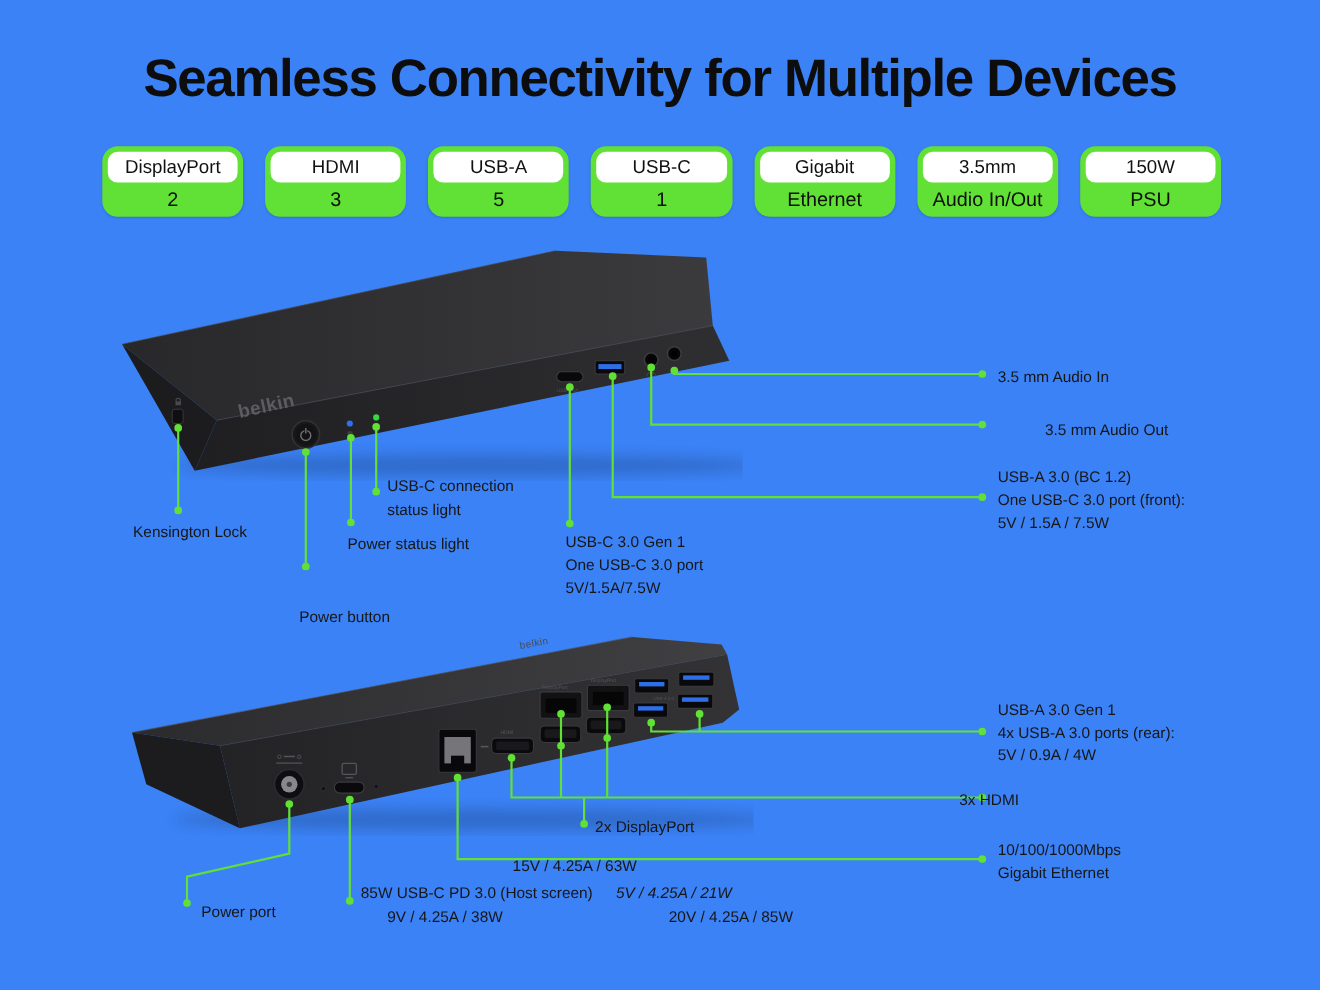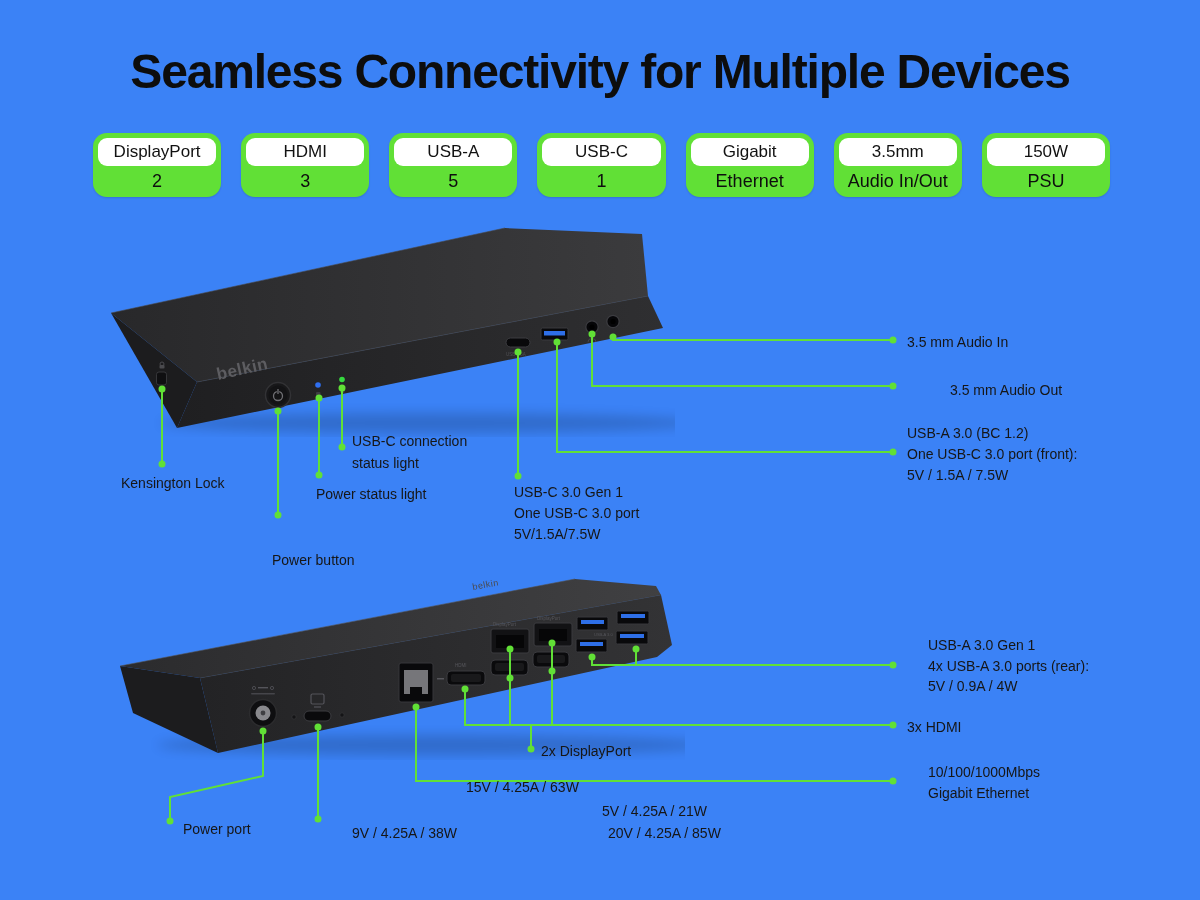--- a/index.html
+++ b/index.html
@@ -19,21 +19,21 @@
   }
   .badge-value{
     position:absolute;left:0;right:0;top:33px;height:30px;
     display:flex;align-items:center;justify-content:center;font-size:18px;color:#0e0e0e;
   }
   .dock-svg{position:absolute;}
   .overlay{position:absolute;left:0;top:0;pointer-events:none;}
   .cl{stroke:#61E036;stroke-width:2;fill:none;}
   .cd{fill:#61E036;}
   .lbl{position:absolute;font-size:14px;line-height:21px;color:#161616;white-space:nowrap;}
-  .lh20 .ln{line-height:20.5px;margin-left:21px;}
+  .lh20 .ln{line-height:20.5px;}
   .ln{display:block;}
 </style>
 </head>
 <body>
 
 <div class="canvas">
 
   <h1 class="page-title">Seamless Connectivity for Multiple Devices</h1>
 
   <div class="badges">
@@ -270,26 +270,27 @@
   </div>
   <div class="lbl" style="left:907px;top:332px;">3.5 mm Audio In</div>
   <div class="lbl" style="left:907px;top:380px;margin-left:43px;">3.5 mm Audio Out</div>
   <div class="lbl" style="left:907px;top:423px;">
     <span class="ln">USB-A 3.0 (BC 1.2)</span>
     <span class="ln">One USB-C 3.0 port (front):</span>
     <span class="ln">5V / 1.5A / 7.5W</span>
   </div>
 
   <div class="lbl" style="left:183px;top:819px;">Power port</div>
-  <div class="lbl" style="left:602px;top:801px;">5V / 4.25A / 21W</div>
+  <div class="lbl" style="left:328px;top:801px;">85W USB-C PD 3.0 (Host screen)</div>
+  <div class="lbl" style="left:560px;top:801px;font-style:italic;">5V / 4.25A / 21W</div>
   <div class="lbl" style="left:328px;top:823px;margin-left:24px;">9V / 4.25A / 38W</div>
   <div class="lbl" style="left:466px;top:777px;">15V / 4.25A / 63W</div>
   <div class="lbl" style="left:608px;top:823px;text-align:right;">20V / 4.25A / 85W</div>
   <div class="lbl" style="left:541px;top:741px;">2x DisplayPort</div>
-  <div class="lbl" style="left:907px;top:717px;">3x HDMI</div>
+  <div class="lbl" style="left:872px;top:717px;">3x HDMI</div>
   <div class="lbl lh20" style="left:907px;top:635px;">
     <span class="ln">USB-A 3.0 Gen 1</span>
     <span class="ln">4x USB-A 3.0 ports (rear):</span>
     <span class="ln">5V / 0.9A / 4W</span>
   </div>
   <div class="lbl lh20" style="left:907px;top:762px;">
     <span class="ln">10/100/1000Mbps</span>
     <span class="ln">Gigabit Ethernet</span>
   </div>
 

